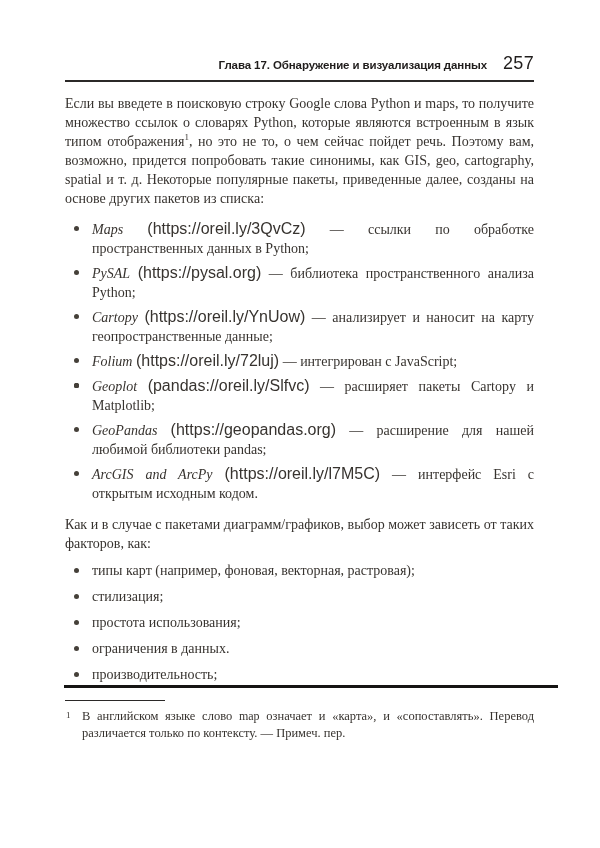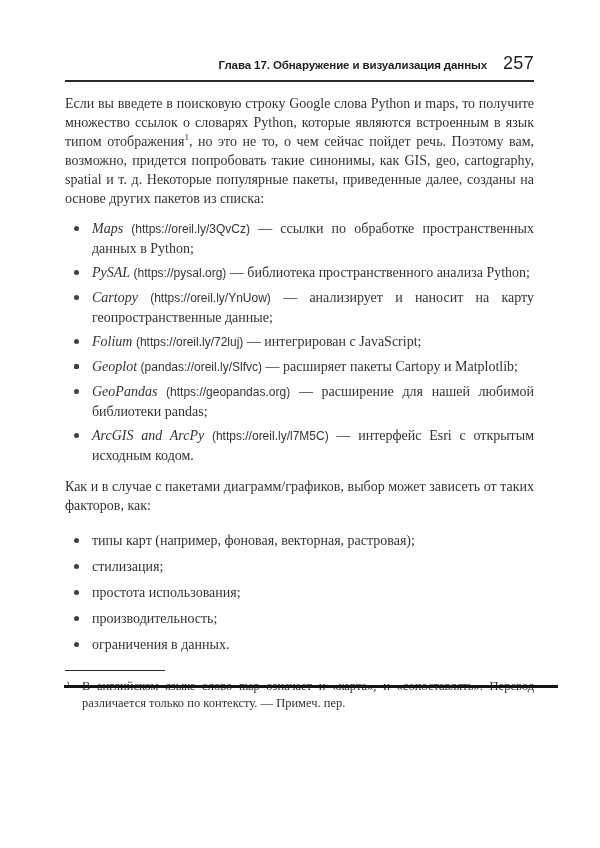--- a/index.html
+++ b/index.html
@@ -16,25 +16,25 @@
   .page-number{font-size:18px;font-weight:400;margin-left:16px;letter-spacing:0.3px;}
   .header-rule{height:2px;background:var(--rule,#2b2928);margin-top:5px;}
   .section-title{margin:26px 0 0;font-family:"Liberation Sans",sans-serif;font-weight:700;
     font-size:22px;line-height:26px;letter-spacing:-0.4px;color:var(--heading,#201d1c);}
   .body-para{margin:12px 0 0;text-align:justify;}
   .bullet-list{list-style:none;margin:11px 0 0;padding:0;}
   .bullet-item{position:relative;padding-left:27px;margin-bottom:5px;text-align:justify;}
   .dot{position:absolute;left:9px;top:7px;width:5px;height:5px;border-radius:50%;
     background:var(--bullet,#454039);}
   .pkg-name{font-style:italic;}
-  .pkg-url{font-family:"Liberation Sans",sans-serif;font-size:12px;}
+  .pkg-url{font-family:"Liberation Sans",sans-serif;font-size:16px;}
   .seg-i{}
   .seg-m{font-family:Liberation Serif, serif;font-size:12px;}
   sup.seg-sup{font-size:9px;line-height:0;}
-  .factors{margin-top:16px;}
+  .factors{margin-top:8px;}
   .factors .bullet-item{margin-bottom:7px;}
   .footnote-block{margin-top:16px;}
   .footnote-rule{width:100px;height:1px;background:var(--rule,#2b2928);margin-bottom:7px;}
   .footnote-text{position:relative;padding-left:17px;font-size:12.5px;line-height:16.5px;text-align:justify;}
   .footnote-marker{position:absolute;left:1px;top:-1px;font-size:9px;}
   .bottom-bar{position:absolute;left:64px;bottom:1px;width:494px;height:3px;background:#151413;}
 </style>
 </head>
 <body>
 
@@ -109,26 +109,26 @@
         <span class="item-text">стилизация;</span>
       </li>
 
       <li class="bullet-item">
         <span class="dot"></span>
         <span class="item-text">простота использования;</span>
       </li>
 
       <li class="bullet-item">
         <span class="dot"></span>
-        <span class="item-text">производительность;</span>
+        <span class="item-text">ограничения в данных.</span>
       </li>
 
       <li class="bullet-item">
         <span class="dot"></span>
-        <span class="item-text">ограничения в данных.</span>
+        <span class="item-text">производительность;</span>
       </li>
     </ul>
 
   <div class="footnote-block">
     <div class="footnote-rule"></div>
     <div class="footnote-text">
       <sup class="footnote-marker">1</sup>
       <span class="footnote-body"><span class="seg-n">В английском языке слово </span><span class="seg-m">map</span><span class="seg-n"> означает и «карта», и «сопоставлять». Перевод различается только по контексту. — </span><span class="seg-i">Примеч. пер.</span></span>
     </div>
   </div>

